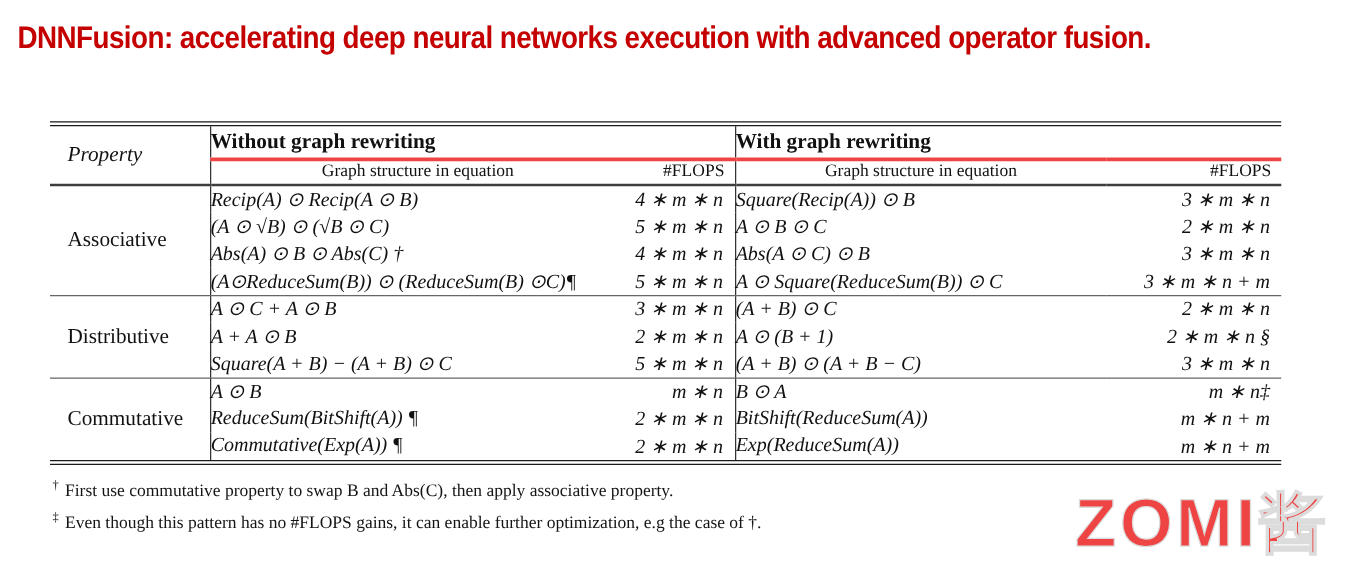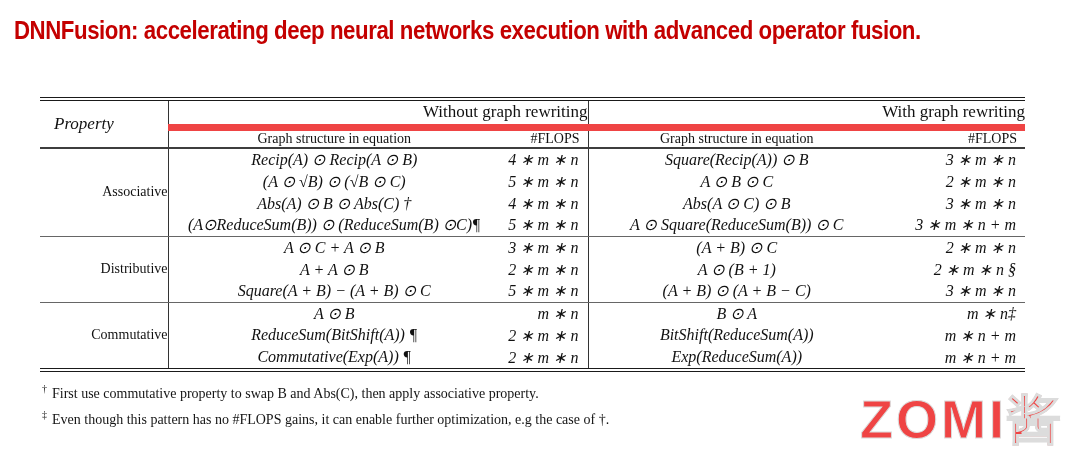--- a/index.html
+++ b/index.html
@@ -32,34 +32,34 @@
     font-weight: normal;
     vertical-align: middle;
     color: #111;
   }
 
   
   .vline { border-right: 1px solid #333; }
 
   
   tr.h1 th { height: 26px; font-size: 17px; }
-  tr.h1 th.grp { border-bottom: 7px solid #ef4444; text-align: right; }
+  tr.h1 th.grp { border-bottom: 3px solid #ef4444; text-align: left; font-weight: bold; }
   th.prop {
     text-align: left; padding-left: 14px; font-size: 17px;
     border-bottom: 2px solid #3d3d3d;
     font-style: italic;
   }
   tr.h2 th { height: 21px; font-size: 14px; border-bottom: 2px solid #3d3d3d; margin-left: 23px; }
   tr.h2 th.eqh { text-align: center; }
   tr.h2 th.flh { text-align: right; padding-right: 8px; }
 
   
   tbody td { height: 22px; font-size: 16px; }
-  td.propcell { text-align: right; padding-left: 14px; font-size: 14px; font-style: normal; }
-  td.eqcell { text-align: center; font-style: italic; }
+  td.propcell { text-align: left; padding-left: 14px; font-size: 17px; font-style: normal; }
+  td.eqcell { font-style: italic; }
   td.flcell { text-align: right; padding-right: 9px; font-style: italic; }
   tr.gsep td { border-bottom: 1px solid #666; }
   td.gsepb { border-bottom: 1px solid #666; }
 
   
   .footnotes {
     position: absolute;
     left: 42px; top: 378px;
     width: 900px;
     font-size: 14px;

